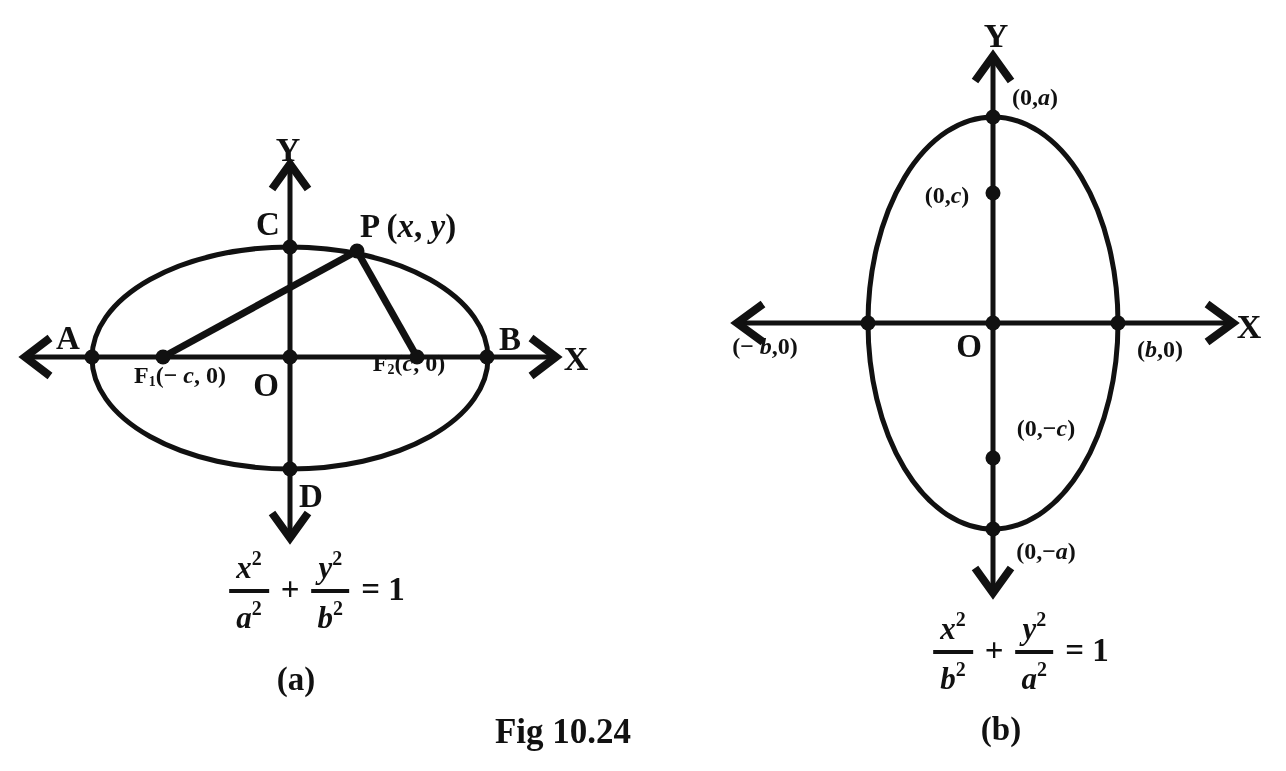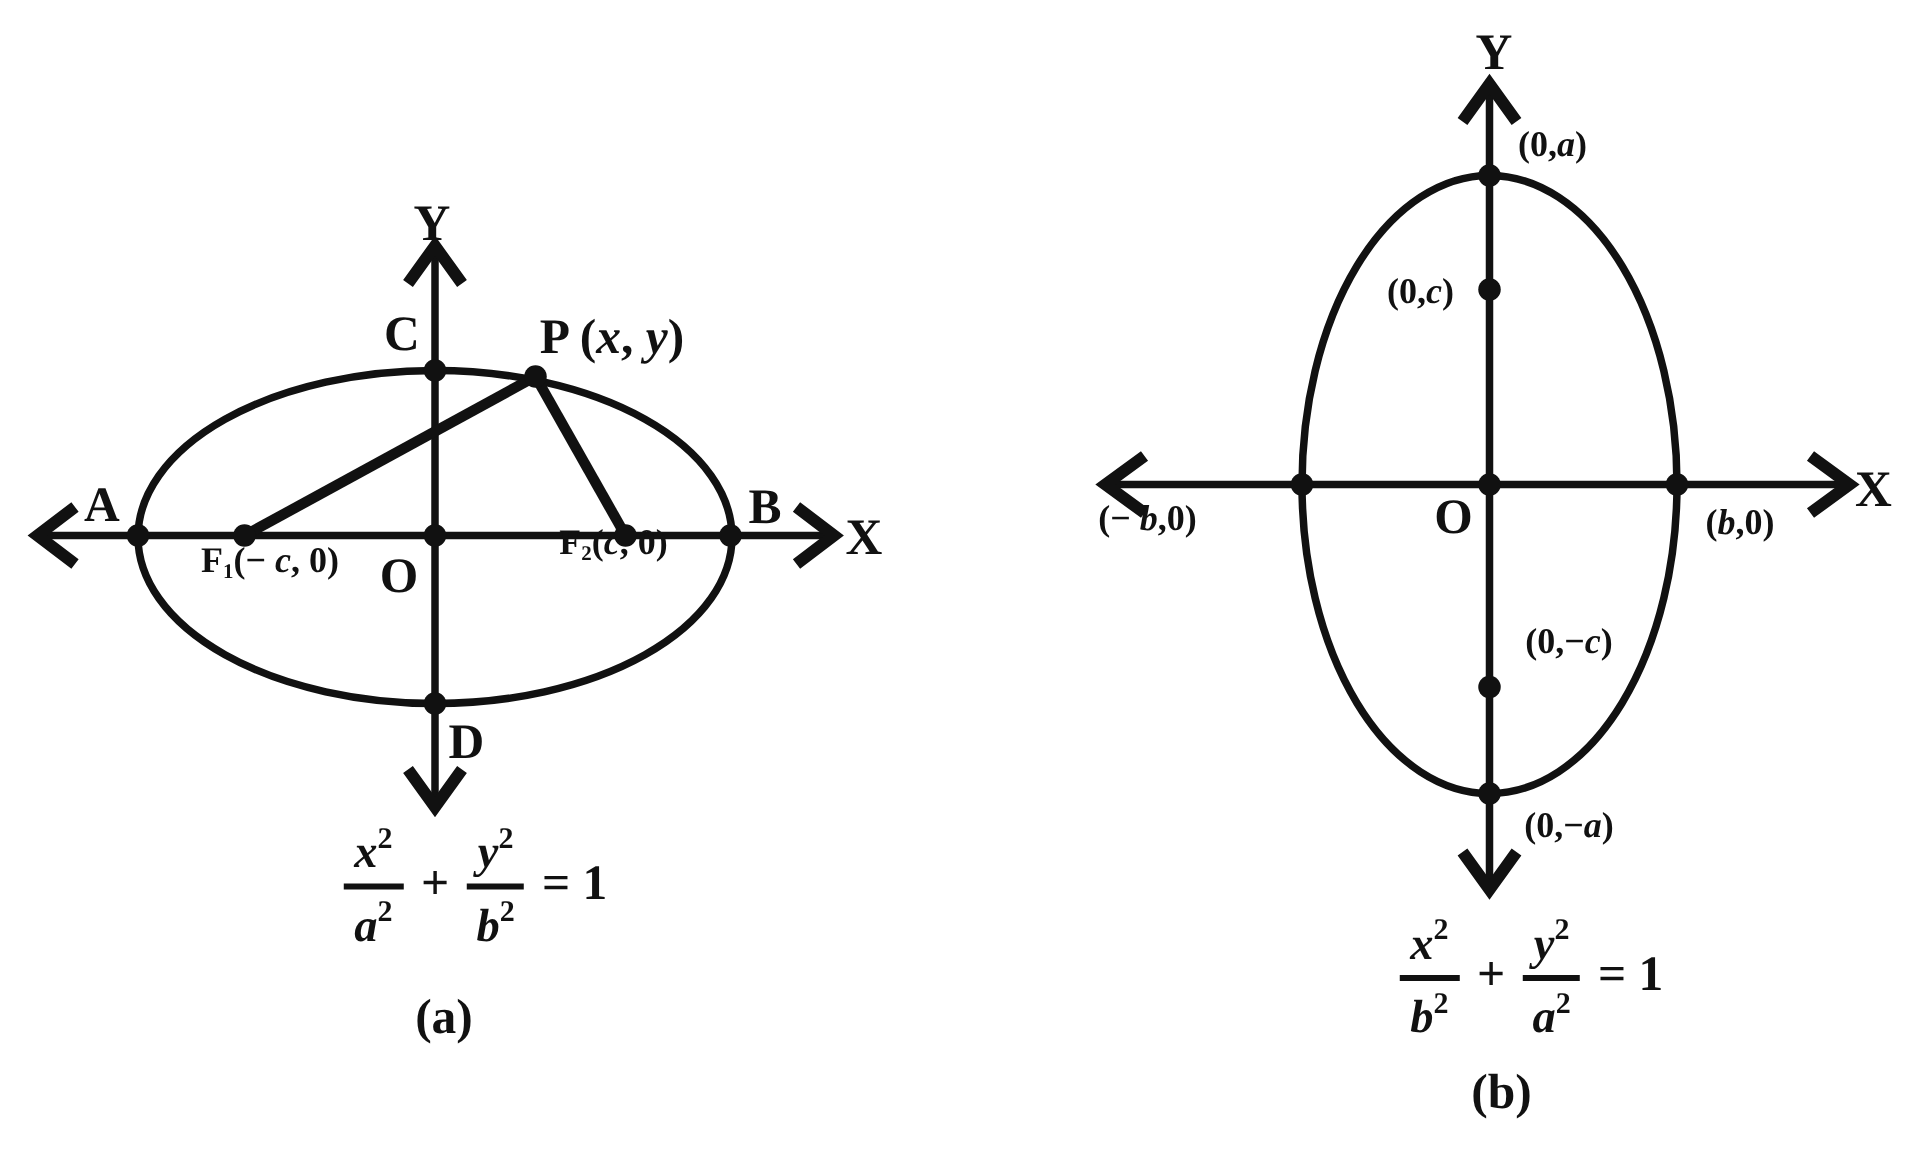--- a/index.html
+++ b/index.html
@@ -153,14 +153,15 @@
     <span class="op">+</span>
     <span class="frac">
       <span class="num"><span class="var">y</span><span class="exp">2</span></span>
       <span class="den"><span class="var">a</span><span class="exp">2</span></span>
     </span>
     <span class="op">= 1</span>
   </div>
 
   <div class="lbl panel" style="left:1001px; top:729px;">(b)</div>
 
+  <div class="lbl cap" style="left:563px; top:731px;">Fig 10.24</div>
 
 </div>
 
 </body></html>

